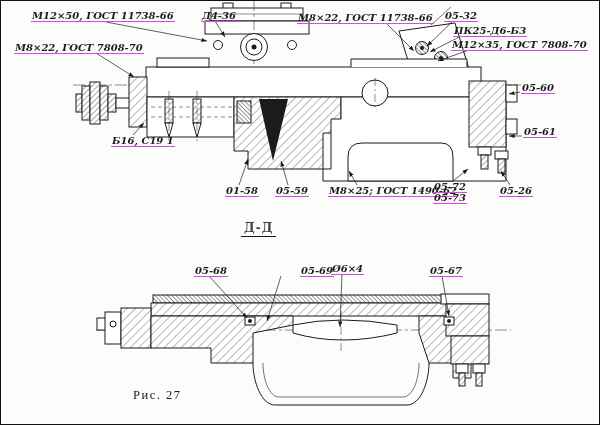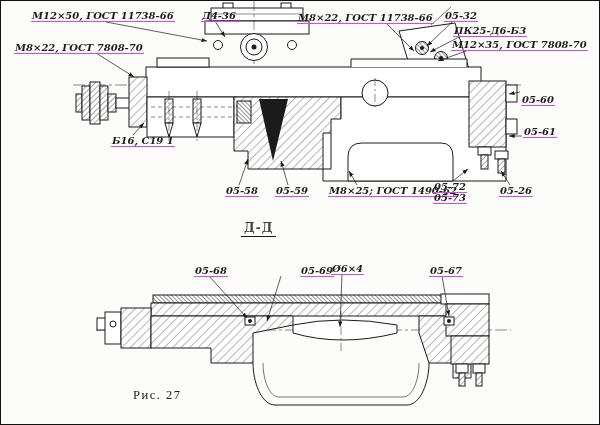--- a/index.html
+++ b/index.html
@@ -193,24 +193,24 @@
     </g>
   </svg>
 
   <span class="callout" style="left:30px;  top:10px;">М12×50, ГОСТ 11738-66</span>
   <span class="callout" style="left:13px;  top:42px;">М8×22, ГОСТ 7808-70</span>
   <span class="callout" style="left:200px; top:10px;">Д4-36</span>
   <span class="callout" style="left:296px; top:12px;">М8×22, ГОСТ 11738-66</span>
   <span class="callout" style="left:443px; top:10px;">05-32</span>
   <span class="callout" style="left:452px; top:25px;">ПК25-Д6-Б3</span>
   <span class="callout" style="left:450px; top:39px;">М12×35, ГОСТ 7808-70</span>
-  <span class="callout" style="left:520px; top:82px;margin-top:12px;">05-60</span>
+  <span class="callout" style="left:520px; top:82px;">05-60</span>
   <span class="callout" style="left:522px; top:126px;">05-61</span>
   <span class="callout" style="left:110px; top:135px;">Б16, С19 1</span>
-  <span class="callout" style="left:224px; top:185px;">05-58</span>
+  <span class="callout" style="left:224px; top:185px;">01-58</span>
   <span class="callout" style="left:274px; top:185px;">05-59</span>
   <span class="callout" style="left:327px; top:185px;">М8×25; ГОСТ 1490-62</span>
   <span class="callout" style="left:432px; top:181px;">05-72</span>
   <span class="callout" style="left:432px; top:192px;">05-73</span>
   <span class="callout" style="left:498px; top:185px;">05-26</span>
 
   <span class="section-label" style="left:240px; top:220px;">Д-Д</span>
 
   <span class="callout" style="left:193px; top:265px;">05-68</span>
   <span class="callout" style="left:267px; top:265px;margin-left:32px;">05-69</span>

